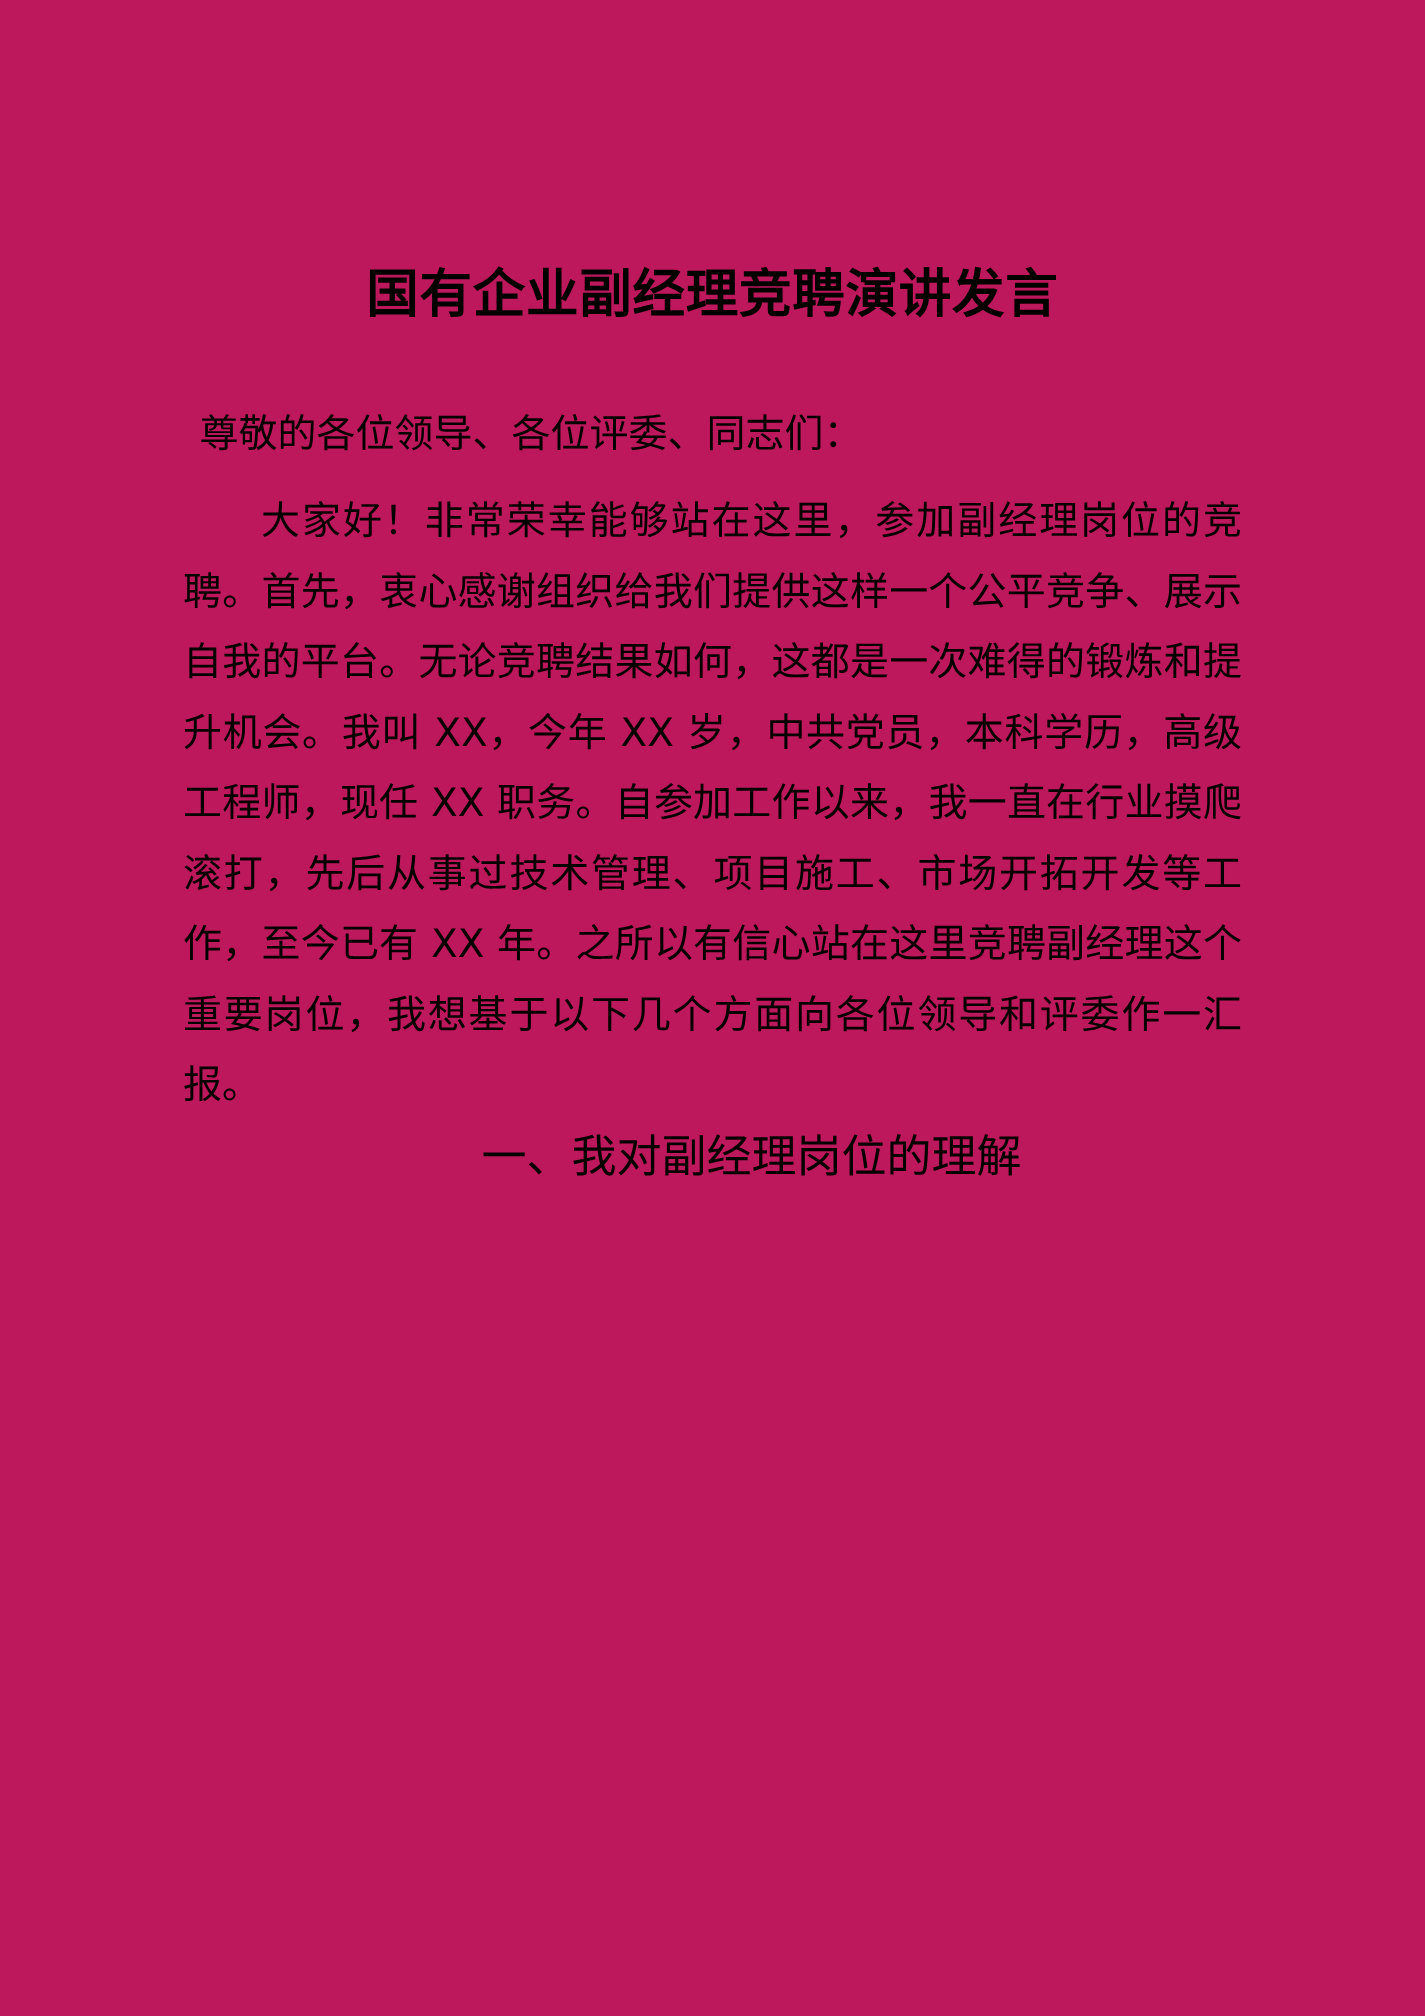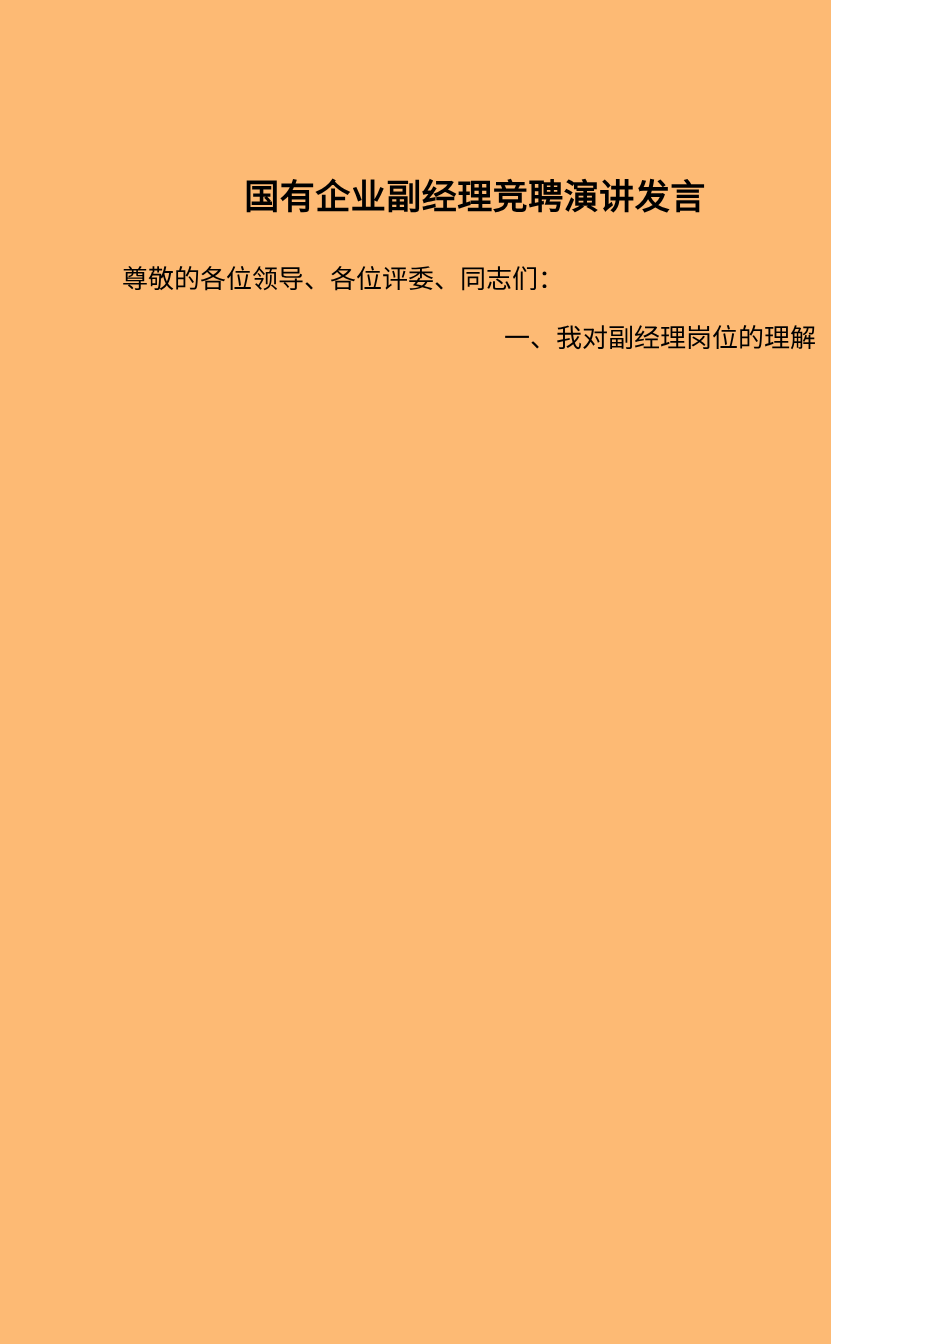--- a/index.html
+++ b/index.html
@@ -8,23 +8,23 @@
     padding: 0;
     background: #ffffff;
   }
   body {
     font-family: "DejaVu Sans", "Liberation Sans", sans-serif;
     color: #000000;
     -webkit-font-smoothing: none;
   }
   .page {
     position: relative;
-    width: 831px;
+    width: 950px;
     height: 1344px;
-    background: #fdba74;
+    background: #be185d;
     overflow: hidden;
     box-sizing: border-box;
   }
   .content {
     position: absolute;
     left: 122px;
     top: 0;
     width: 706px;
   }
   .doc-title {
@@ -33,51 +33,52 @@
     text-align: center;
     line-height: 1.25;
     margin: 0;
     padding-top: 176px;
     letter-spacing: 0.5px;
     white-space: nowrap;
   }
   .salutation {
     font-size: 26px;
     line-height: 47px;
-    margin: 0;
+    margin: 11px;
     padding-top: 36px;
     text-align: justify;
     text-justify: inter-character;
   }
   .body-para {
     font-size: 26px;
     line-height: 47px;
     margin: 0;
     text-indent: 52px;
     text-align: justify;
     text-justify: inter-character;
     word-break: break-all;
   }
   .section-heading {
-    font-size: 26px;
+    font-size: 30px;
     line-height: 47px;
-    margin: 12px;
+    margin: 0;
     text-indent: 52px;
-    text-align: right;
+    text-align: center;
     white-space: nowrap;
   }
 </style>
 </head>
 <body>
 
 <div class="page">
   <div class="content">
 
     <h1 class="doc-title">国有企业副经理竞聘演讲发言</h1>
 
     <p class="salutation">尊敬的各位领导、各位评委、同志们：</p>
 
+    <p class="body-para">大家好！非常荣幸能够站在这里，参加副经理岗位的竞聘。首先，衷心感谢组织给我们提供这样一个公平竞争、展示自我的平台。无论竞聘结果如何，这都是一次难得的锻炼和提升机会。我叫 XX，今年 XX 岁，中共党员，本科学历，高级工程师，现任 XX 职务。自参加工作以来，我一直在行业摸爬滚打，先后从事过技术管理、项目施工、市场开拓开发等工作，至今已有 XX 年。之所以有信心站在这里竞聘副经理这个重要岗位，我想基于以下几个方面向各位领导和评委作一汇报。</p>
 
     <p class="section-heading">一、我对副经理岗位的理解</p>
 
 
   </div>
 </div>
 
 </body></html>

